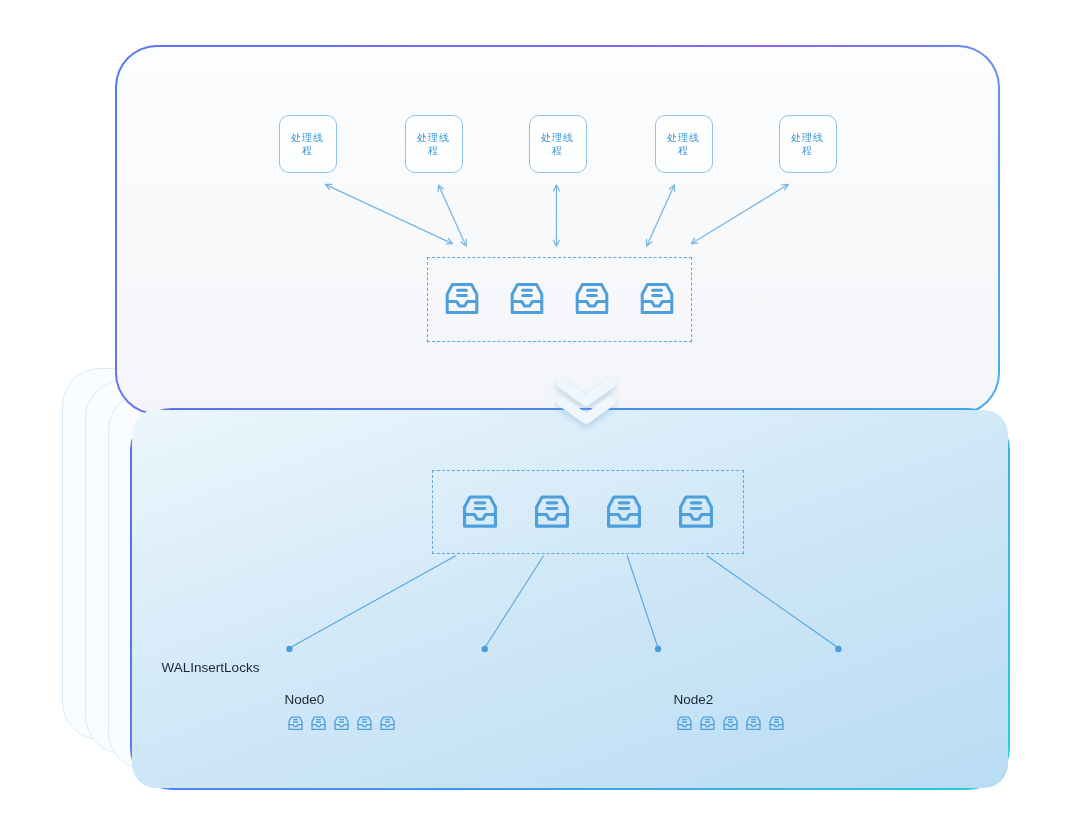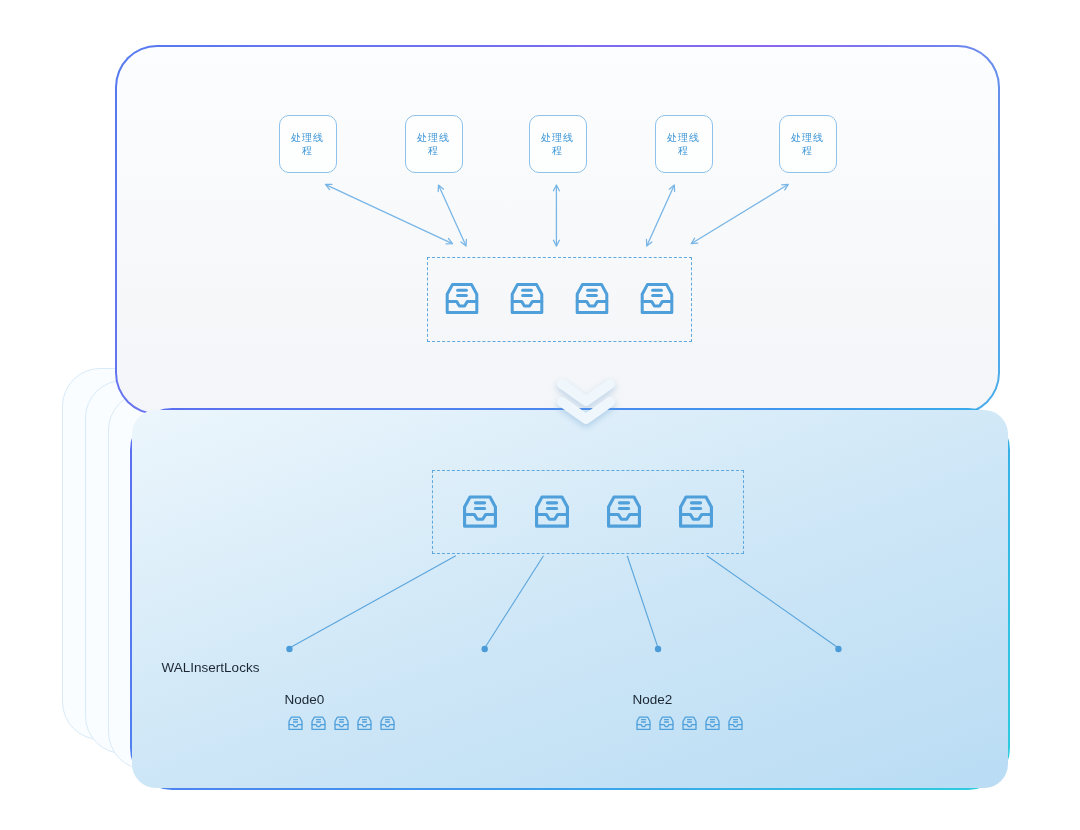--- a/index.html
+++ b/index.html
@@ -214,21 +214,21 @@
         <svg class="tray sm">
             <use href="#tray-icon"></use>
           </svg>
         <svg class="tray sm">
             <use href="#tray-icon"></use>
           </svg>
       </div>
     </div>
 
 
-    <div class="node-group" style="left:501px">
+    <div class="node-group" style="left:542px">
       <div class="node-label">Node2</div>
       <div class="tray-row">
         <svg class="tray sm">
             <use href="#tray-icon"></use>
           </svg>
         <svg class="tray sm">
             <use href="#tray-icon"></use>
           </svg>
         <svg class="tray sm">
             <use href="#tray-icon"></use>

